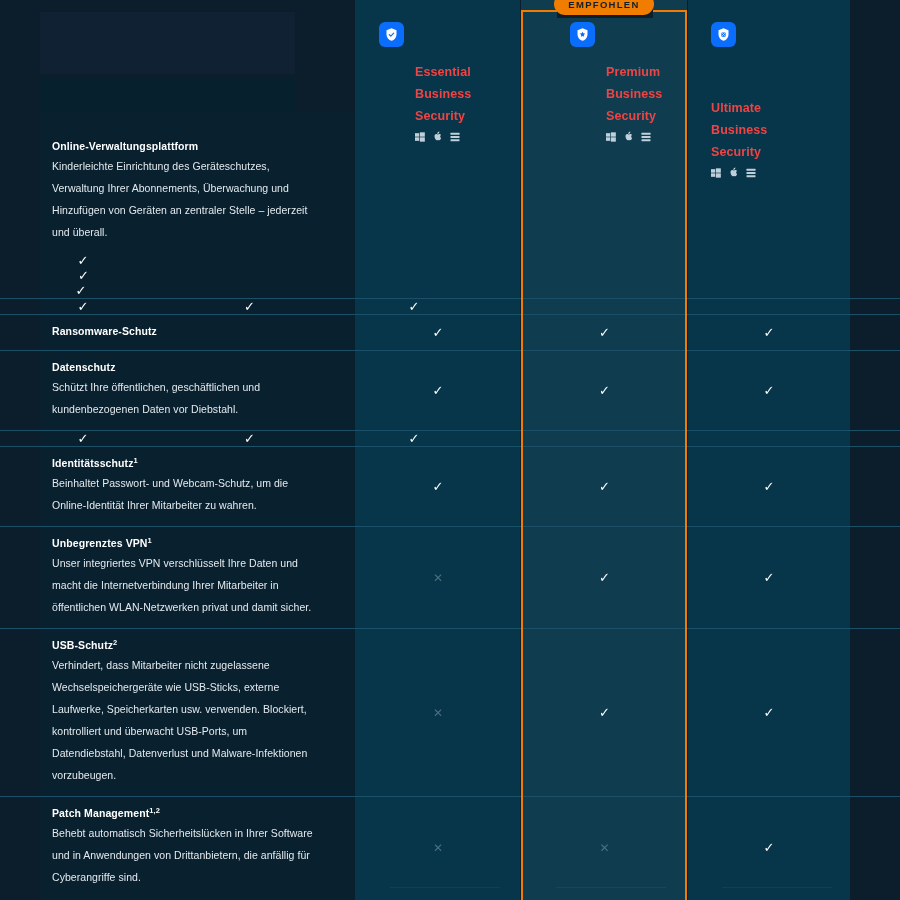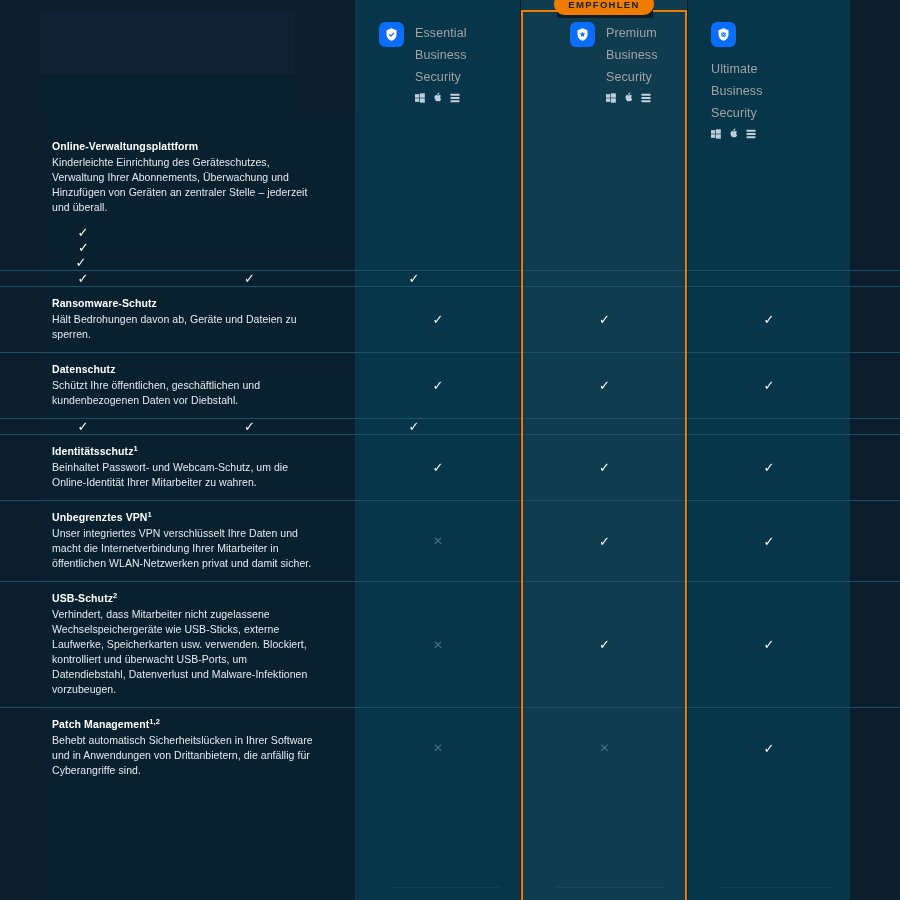--- a/index.html
+++ b/index.html
@@ -144,24 +144,25 @@
     background: #0a6dfb;
     display: flex;
     align-items: center;
     justify-content: center;
     flex: 0 0 auto;
   }
   .shield-badge svg { display: block; }
 
   .plan-name {
     font-size: 12.5px;
-    font-weight: normal;
+    font-weight: bold;
     line-height: 22px;
-    color: #a3a3a3;
+    color: #ef4444;
     letter-spacing: 0.1px;
+    margin-top: 39px;
   }
   .plan-name div { white-space: nowrap; }
 
   .platform-icons {
     display: flex;
     gap: 8px;
     align-items: center;
     margin-top: 4px;
     opacity: 0.92;
   }
@@ -193,21 +194,21 @@
     margin-bottom: 3px;
     letter-spacing: 0.1px;
   }
   .feat-title sup {
     font-size: 7.5px;
     vertical-align: super;
     line-height: 0;
   }
   .feat-desc {
     font-size: 10.5px;
-    line-height: 15px;
+    line-height: 22px;
     color: #e4eaef;
     letter-spacing: 0.05px;
   }
 
   .cell-check {
     width: 166px;
     display: flex;
     align-items: center;
     justify-content: center;
     font-size: 13px;
@@ -400,21 +401,20 @@
         <div class="cell-check c2">
           <span class="mark-yes">✓</span>
         </div>
         <div class="cell-check c3">
           <span class="mark-yes">✓</span>
         </div>
       </div>
       <div class="row">
         <div class="cell-feature">
           <div class="feat-title">Ransomware-Schutz</div>
-          <div class="feat-desc">Hält Bedrohungen davon ab, Geräte und Dateien zu sperren.</div>
         </div>
         <div class="cell-check c1">
           <span class="mark-yes">✓</span>
         </div>
         <div class="cell-check c2">
           <span class="mark-yes">✓</span>
         </div>
         <div class="cell-check c3">
           <span class="mark-yes">✓</span>
         </div>

